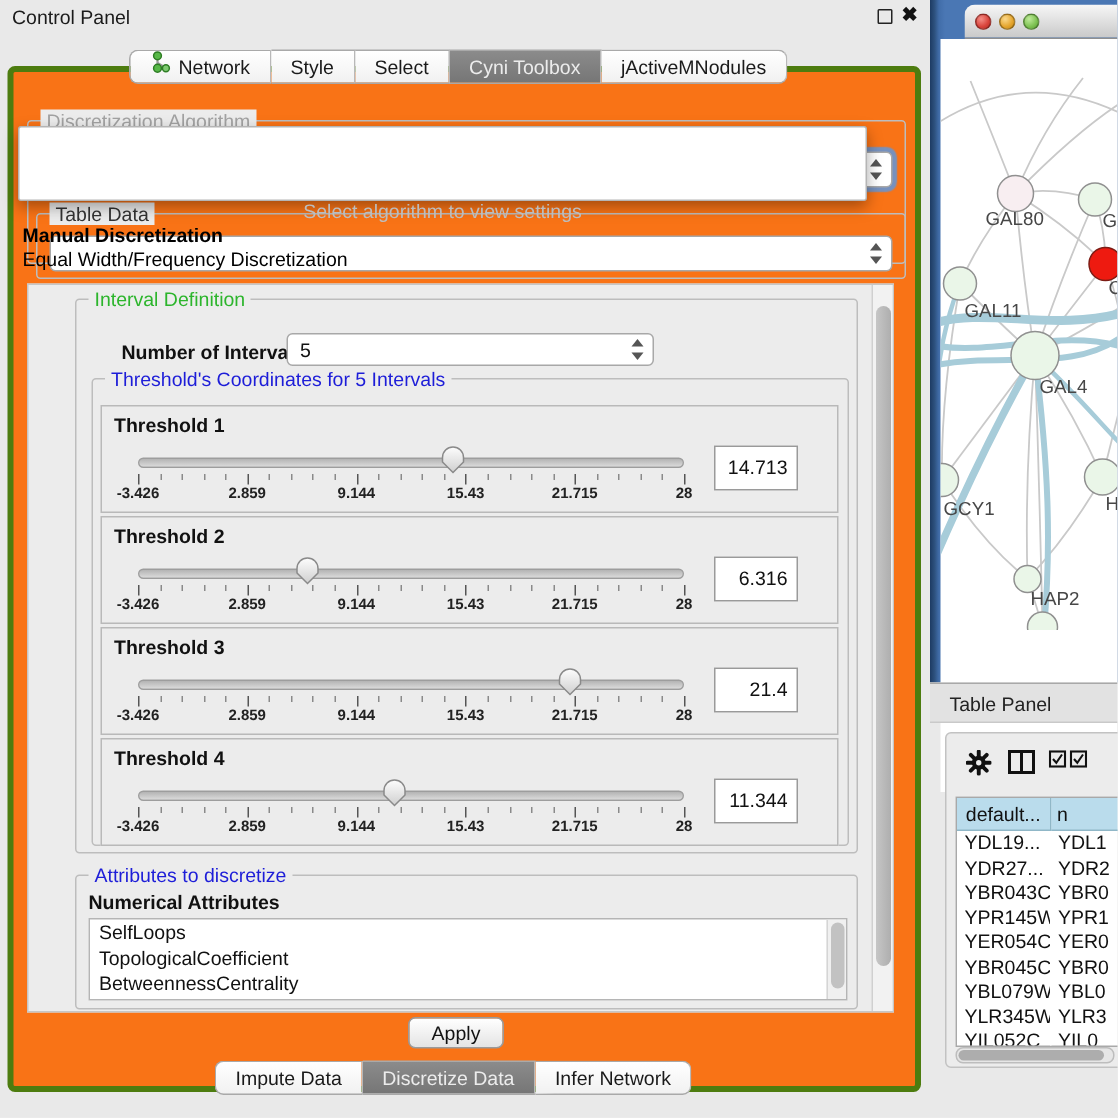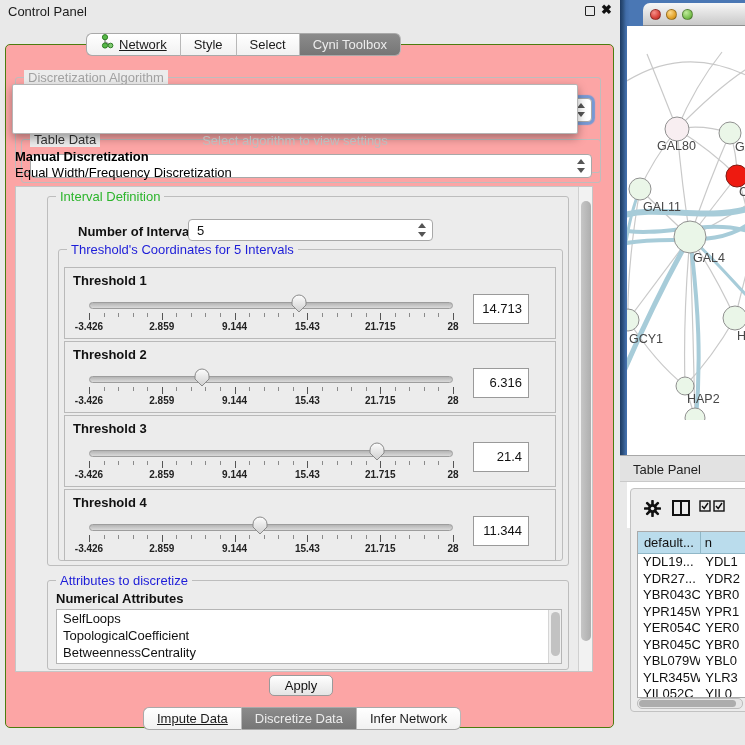--- a/index.html
+++ b/index.html
@@ -11,26 +11,26 @@
   .control-panel { position:absolute; left:0; top:0; width:620px; height:745px; background:#e9e9e9; }
   .cp-titlebar { position:absolute; left:0; top:0; width:620px; height:22px; }
   .cp-title { position:absolute; left:8px; top:4px; font-size:13px; color:#1b1b1b; }
   .float-icon { position:absolute; left:585px; top:6px; width:10px; height:10px; border:1.7px solid #222; border-radius:1px; }
   .close-icon { position:absolute; left:601px; top:2px; font-size:13px; font-weight:bold; color:#111; }
 
   .top-tabbar { position:absolute; left:86px; top:33px; height:23px; display:flex; z-index:5; }
   .tab { height:23px; padding:0 13px; font-size:13px; line-height:22px; color:#1a1a1a;
          background:linear-gradient(#ffffff,#f1f1f1); border-top:1px solid #a9a9a9; border-bottom:1px solid #a9a9a9;
          border-right:1px solid #b8b8b8; white-space:nowrap; display:flex; align-items:center; gap:5px; }
-  .tab:first-child { border-left:1px solid #a9a9a9; border-radius:6px 0 0 6px;text-decoration:underline; }
+  .tab:first-child { border-left:1px solid #a9a9a9; border-radius:6px 0 0 6px; }
   .tab:last-child { border-radius:0 6px 6px 0; }
   .tab.active { background:linear-gradient(#8b8b8b,#767676); color:#ececec; }
 
-  .cp-main { position:absolute; left:5px; top:44px; width:609px; height:684px; background:#fca5a5;
-             border:1px solid #4d7c0f; border-radius:5px; }
+  .cp-main { position:absolute; left:5px; top:44px; width:609px; height:684px; background:#f97316;
+             border:4px solid #4d7c0f; border-radius:5px; }
 
   .group { position:absolute; border:1px solid #bdbdbd; border-radius:3px; }
   .group-label { position:absolute; top:-8px; left:8px; background:#ececec; padding:0 4px; font-size:13px; white-space:nowrap; }
 
   .algo-group   { left:9px;  top:32px;  width:586px; height:96px; }
   .algo-label   { color:#a2a2a2; }
   .combo { background:#ffffff; border:1px solid #a8a8a8; border-radius:4px; position:absolute; font-size:13px; color:#111; }
   .combo .combo-text { position:absolute; left:8px; top:3px; white-space:nowrap; }
   .spinner { position:absolute; right:5px; top:50%; transform:translateY(-50%); width:9px; height:14px; }
   .spinner .up   { position:absolute; left:0; top:0;    width:0; height:0; border-left:4.5px solid transparent; border-right:4.5px solid transparent; border-bottom:5px solid #555; }
@@ -145,20 +145,23 @@
           <span>Network</span>
         </div>
         <div class="tab">
           <span>Style</span>
         </div>
         <div class="tab">
           <span>Select</span>
         </div>
         <div class="tab active">
           <span>Cyni Toolbox</span>
+        </div>
+        <div class="tab">
+          <span>jActiveMNodules</span>
         </div>
       </div>
 
     <div class="cp-main">
 
       <div class="group algo-group">
         <span class="group-label algo-label">Discretization Algorithm</span>
         <div class="combo algo-combo">
           <span class="spinner">
               <span class="up"></span>

